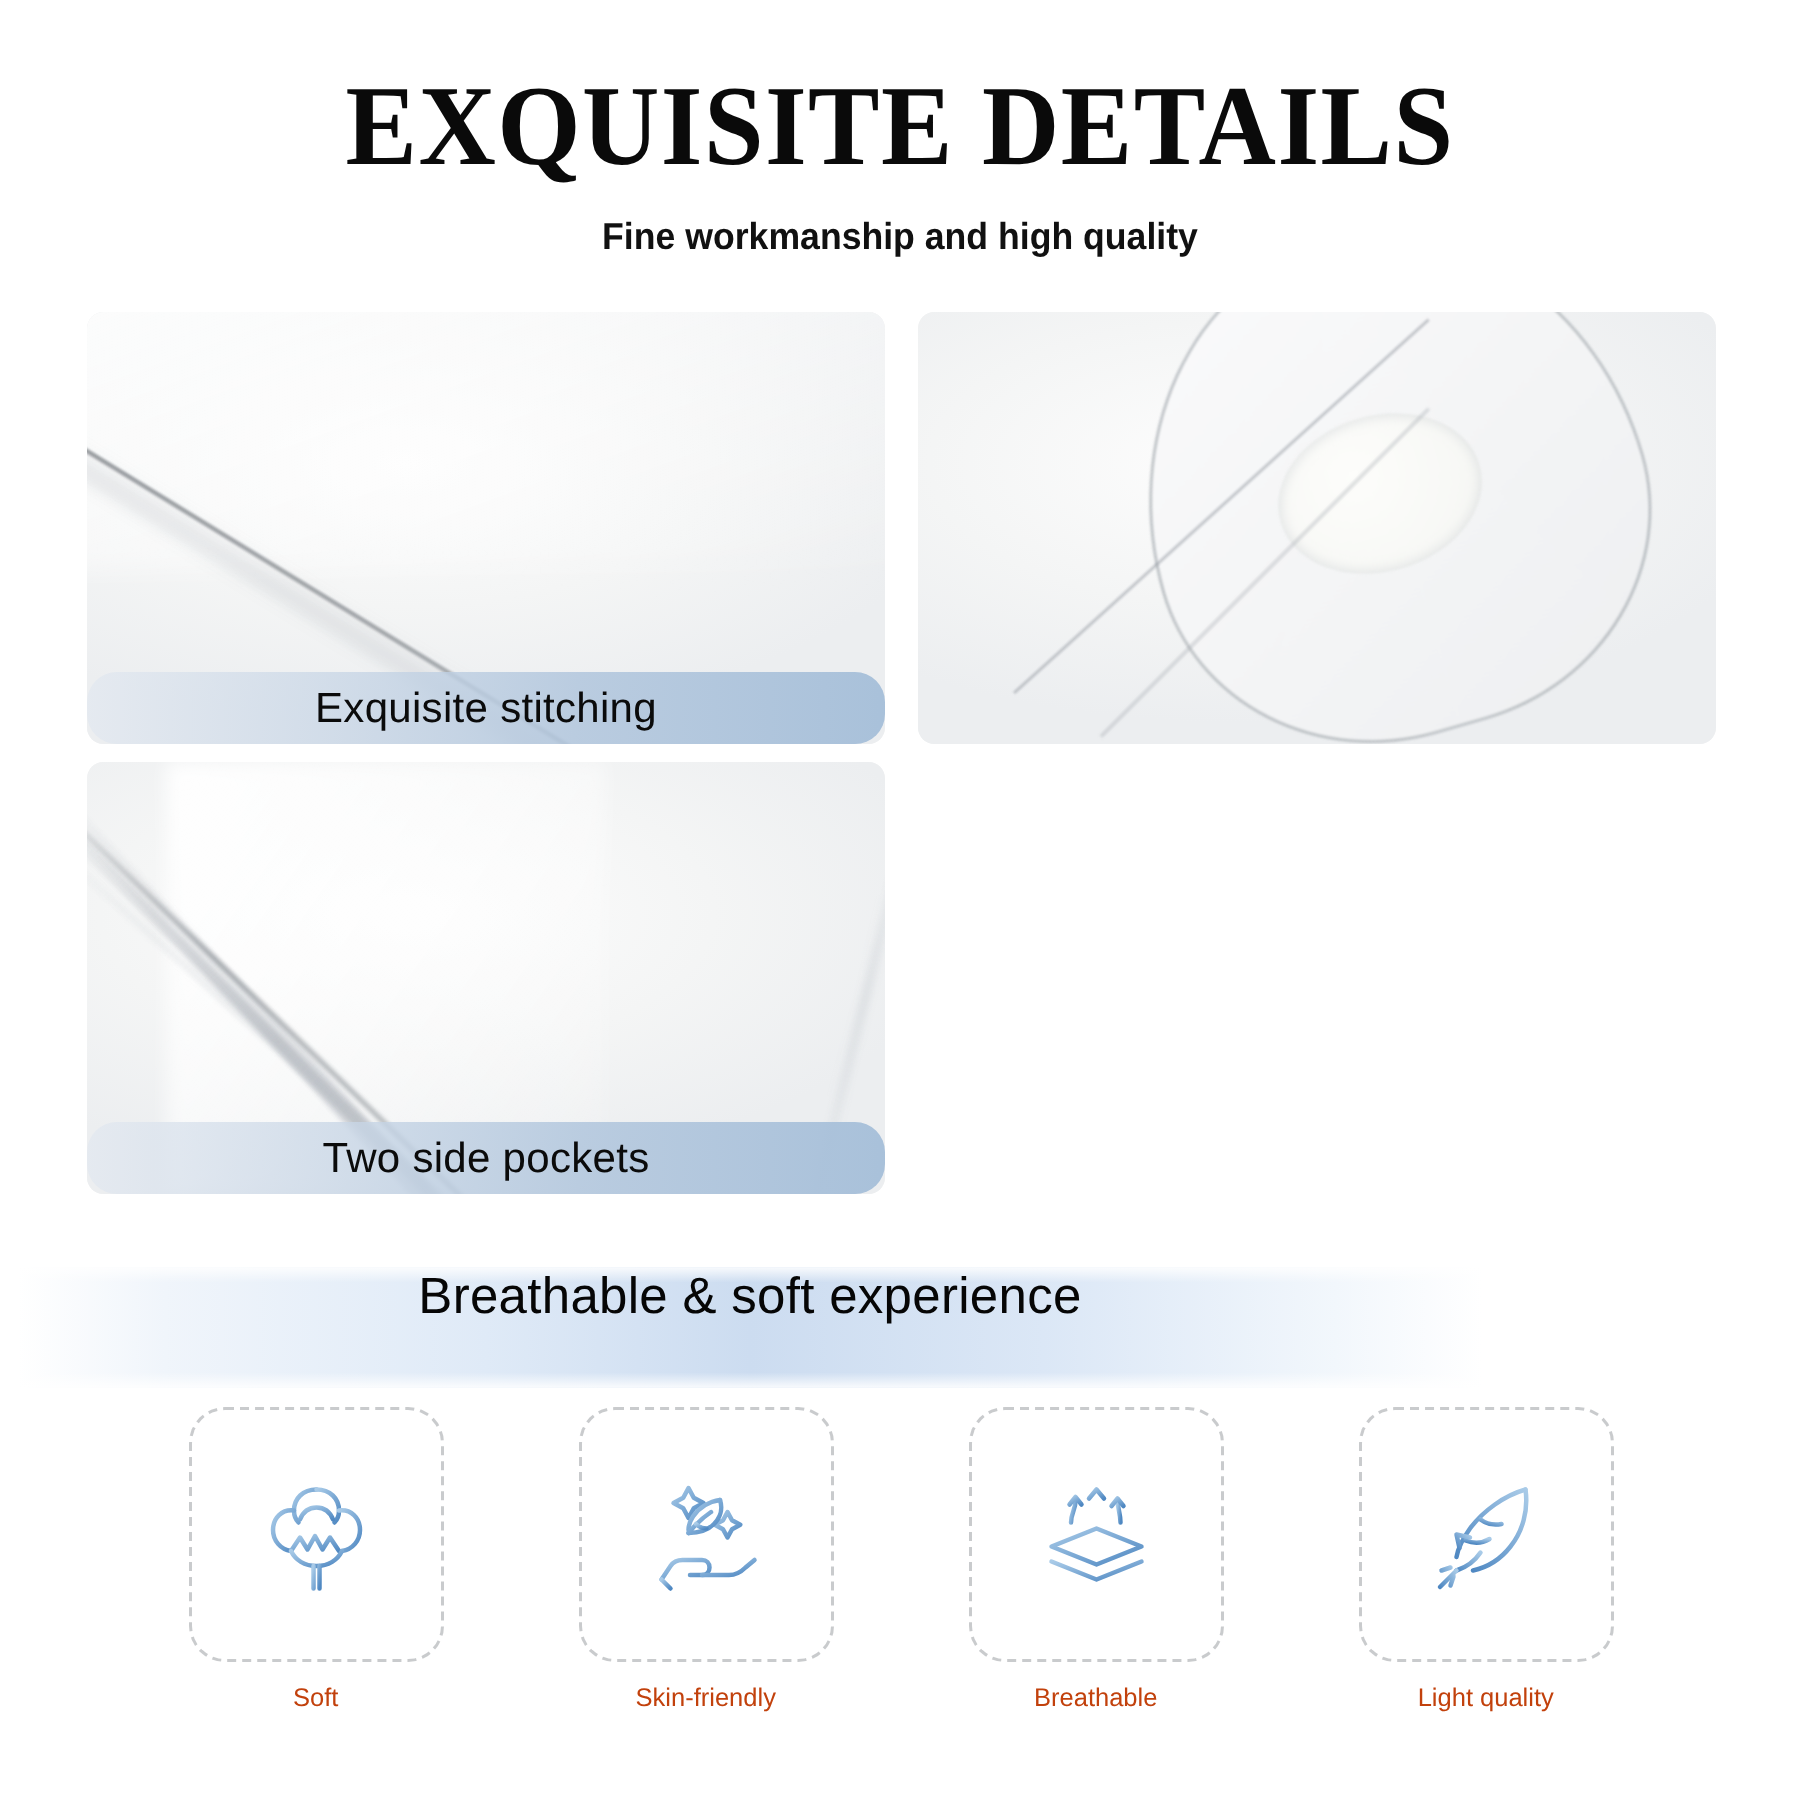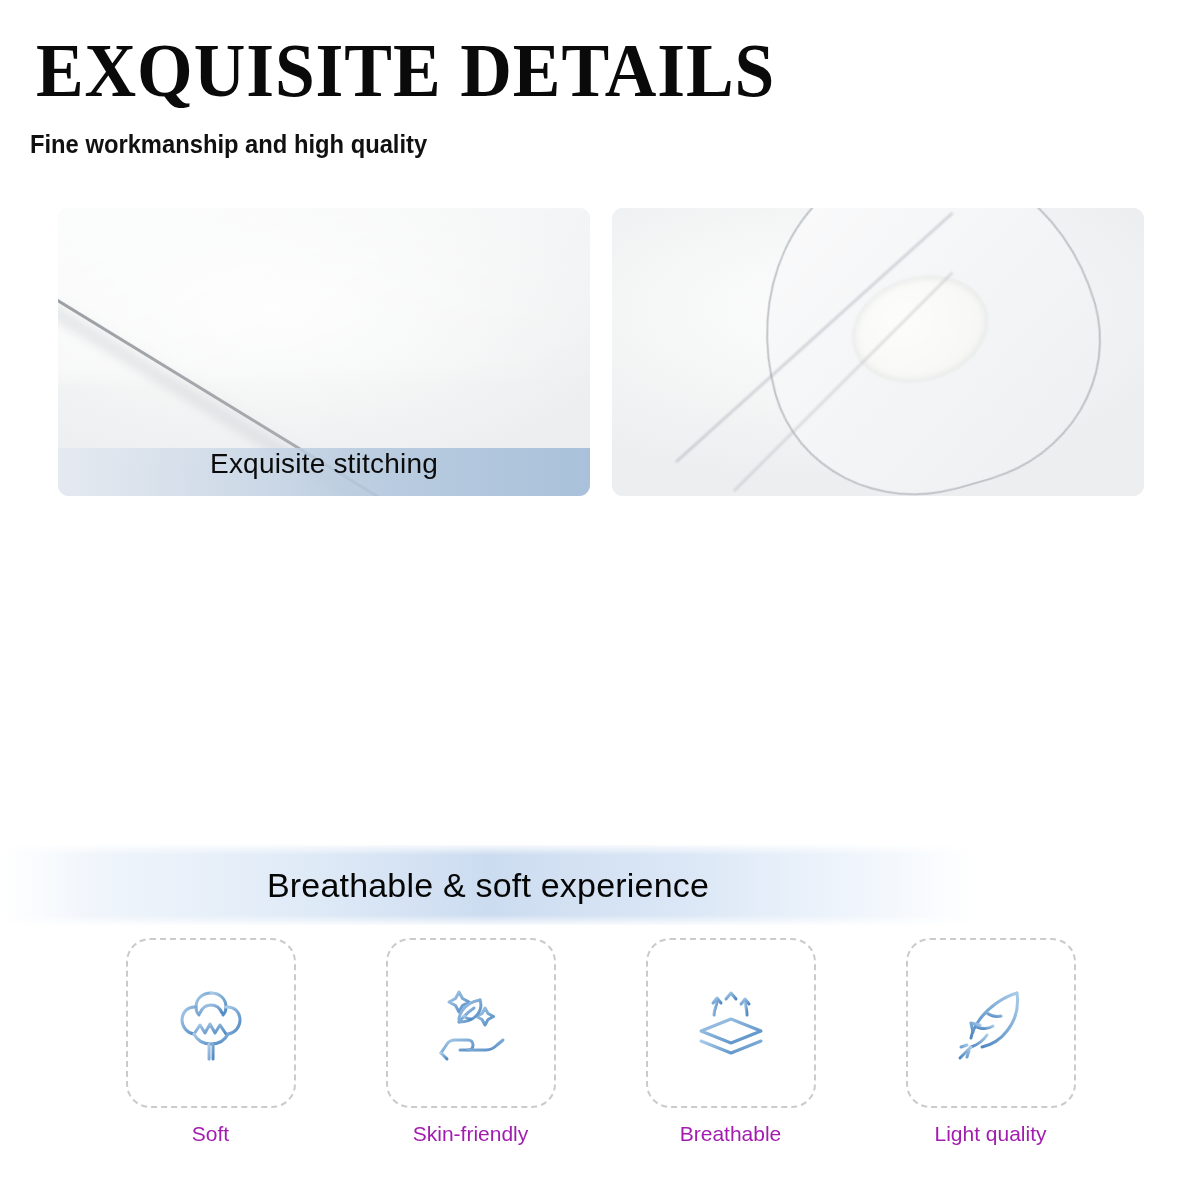--- a/index.html
+++ b/index.html
@@ -10,22 +10,22 @@
     width: 1200px;
     height: 1200px;
     background: #ffffff;
     font-family: "Liberation Sans", sans-serif;
     overflow: hidden;
     position: relative;
   }
 
   
   .header {
-    padding-top: 32px;
-    text-align: left;
+    padding-top: 46px;
+    text-align: center;
   }
   .page-title {
     font-family: "Liberation Serif", serif;
     font-weight: bold;
     font-size: 76px;
     letter-spacing: 1px;
     line-height: 1.0;
     color: #0a0a0a;
     transform: scaleX(0.94);
     margin: 0;
@@ -232,44 +232,44 @@
   }
 
   
   .caption-band {
     position: absolute;
     left: 0;
     right: 0;
     bottom: 0;
     height: 48px;
     display: flex;
-    align-items: flex-start;
+    align-items: center;
     justify-content: center;
     background: linear-gradient(90deg,
         rgba(226,232,240,.72) 0%,
         rgba(203,216,231,.80) 30%,
         rgba(177,198,221,.86) 62%,
         rgba(163,189,216,.92) 100%);
+    border-radius: 20px;
   }
   .caption-text {
     font-size: 28px;
     color: #0b0b0b;
     font-family: "Liberation Sans", sans-serif;
     letter-spacing: 0.2px;
   }
 
   
   .experience-banner {
     position: absolute;
-    left: 0;
+    left: 12px;
     top: 845px;
     width: 976px;
     height: 80px;
     display: flex;
-    align-items: center;
     justify-content: center;
     background: linear-gradient(90deg,
         #ffffff 0%,
         #f0f5fb 10%,
         #dfeaf7 32%,
         #ccdcf0 50%,
         #dbe7f6 70%,
         #f2f7fc 90%,
         #ffffff 100%);
   }
@@ -317,22 +317,22 @@
     border-radius: 24px;
     display: flex;
     align-items: center;
     justify-content: center;
     background: #ffffff;
     box-sizing: border-box;
   }
   .icon-box svg { display: block; }
   .feature-label {
     margin-top: 14px;
-    font-size: 21px;
-    color: #a21caf;
+    font-size: 17px;
+    color: #c2410c;
     font-family: "Liberation Sans", sans-serif;
     text-align: left;
     white-space: nowrap;
   }
 </style>
 </head>
 <body>
 
 <div class="header">
   <h1 class="page-title">EXQUISITE DETAILS</h1>
@@ -356,20 +356,34 @@
   <div class="detail-card">
     <div class="photo">
       <div class="fabric-base"></div>
       <div class="neck-outer"></div>
       <div class="neck-inner"></div>
       <div class="shoulder-seam"></div>
       <div class="neck-edge"></div>
     </div>
   </div>
 
+  <div class="detail-card">
+    <div class="photo">
+      <div class="fabric-base"></div>
+      <div class="highlight-3"></div>
+      <div class="fold fold-c"></div>
+      <div class="fold fold-b"></div>
+      <div class="fold fold-a"></div>
+      <div class="fold fold-d"></div>
+      <div class="fold-right"></div>
+    </div>
+    <div class="caption-band">
+      <span class="caption-text">Two side pockets</span>
+    </div>
+  </div>
 
 </div>
 
 <div class="experience-banner">
   <span class="banner-text">Breathable &amp; soft experience</span>
 </div>
 
 <div class="feature-row">
 
   <div class="feature-item">

